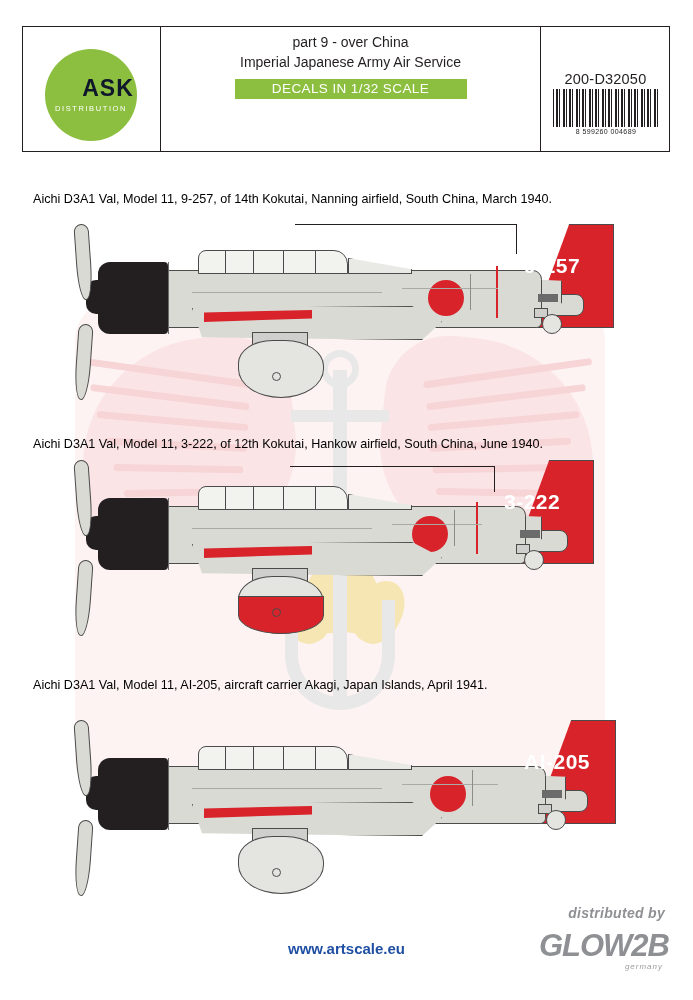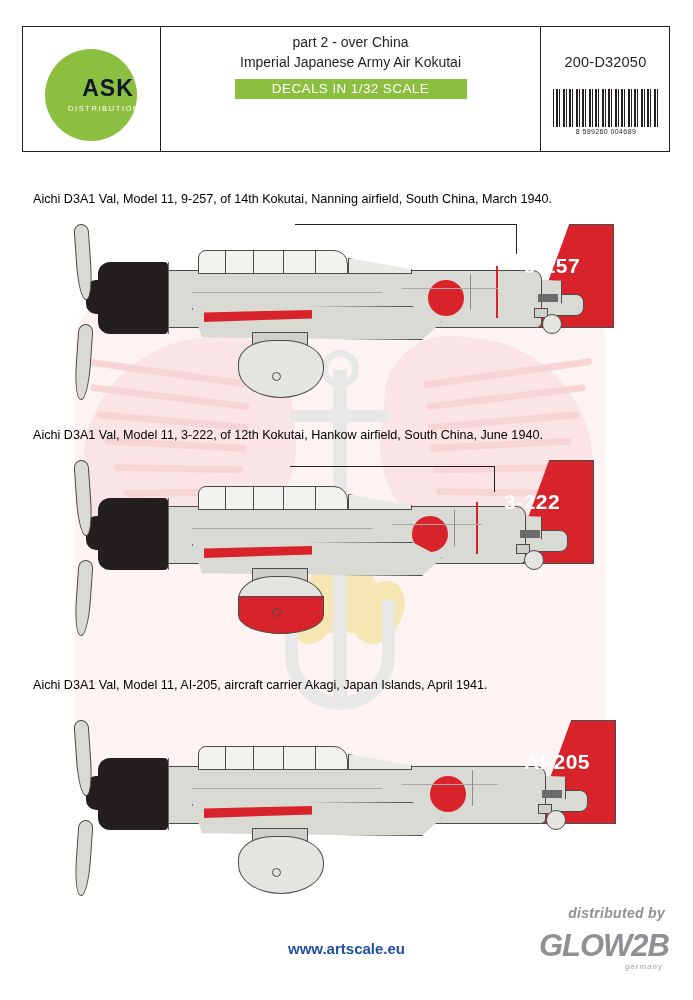--- a/index.html
+++ b/index.html
@@ -47,21 +47,21 @@
     left: 17px; top: 26px;
     width: 92px;
     text-align: center;
     font-size: 23px;
     font-weight: bold;
     color: #0f172a;
     letter-spacing: 1px;
   }
   .logo-dist {
     position: absolute;
-    left: 13px; top: 55px;
+    left: 0; top: 55px;
     width: 92px;
     text-align: center;
     font-size: 7.5px;
     color: #ffffff;
     letter-spacing: 1.6px;
   }
   .title-cell {
     position: absolute;
     left: 138px; top: 0;
     width: 380px; height: 124px;
@@ -97,21 +97,21 @@
     line-height: 20px;
     letter-spacing: 0.4px;
   }
   .code-cell {
     position: absolute;
     left: 518px; top: 0;
     width: 129px; height: 124px;
     box-sizing: border-box;
   }
   .code-text {
-    margin-top: 27px;
+    margin-top: 44px;
     text-align: center;
     font-size: 14.5px;
     color: #231f20;
     letter-spacing: 0.2px;
   }
   .barcode {
     position: absolute;
     left: 12px; top: 62px;
     width: 106px; height: 38px;
     background:
@@ -208,21 +208,21 @@
   }
   
   .caption {
     position: absolute;
     font-size: 12.6px;
     line-height: 15.5px;
     color: #000000;
     width: 520px;
   }
   #cap1 { left: 33px; top: 192px; }
-  #cap2 { left: 33px; top: 428px; }
+  #cap2 { left: 33px; top: 437px; }
   #cap3 { left: 33px; top: 678px; }
   
   .leader { position: absolute; background: #231f20; }
   
   .plane {
     position: absolute;
     width: 540px; height: 190px;
   }
   #plane1 { left: 72px; top: 232px; }
   #plane2 { left: 72px; top: 468px; }
@@ -469,22 +469,22 @@
   <div class="header">
 
     <div class="logo-cell">
       <div class="logo-circle">
         <div class="logo-ask">ASK</div>
         <div class="logo-dist">DISTRIBUTION</div>
       </div>
     </div>
 
     <div class="title-cell">
-      <div class="title-sub1">part 2 - over China</div>
-      <div class="title-sub2">Imperial Japanese Army Air Kokutai</div>
+      <div class="title-sub1">part 9 - over China</div>
+      <div class="title-sub2">Imperial Japanese Army Air Service</div>
       <div class="scale-band">DECALS IN 1/32 SCALE</div>
     </div>
 
     <div class="code-cell">
       <div class="code-text">200-D32050</div>
       <div class="barcode"></div>
       <div class="barcode-num">8 599260 004689</div>
     </div>
 
   </div>

